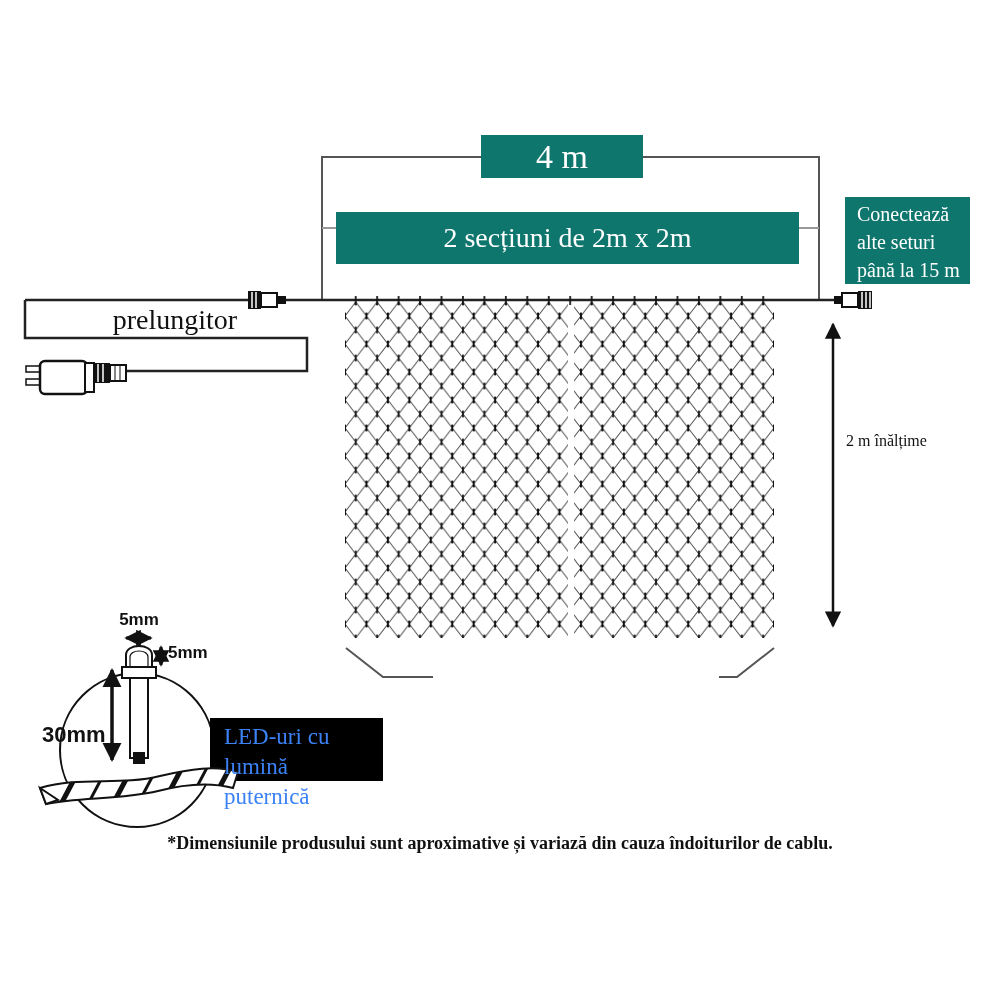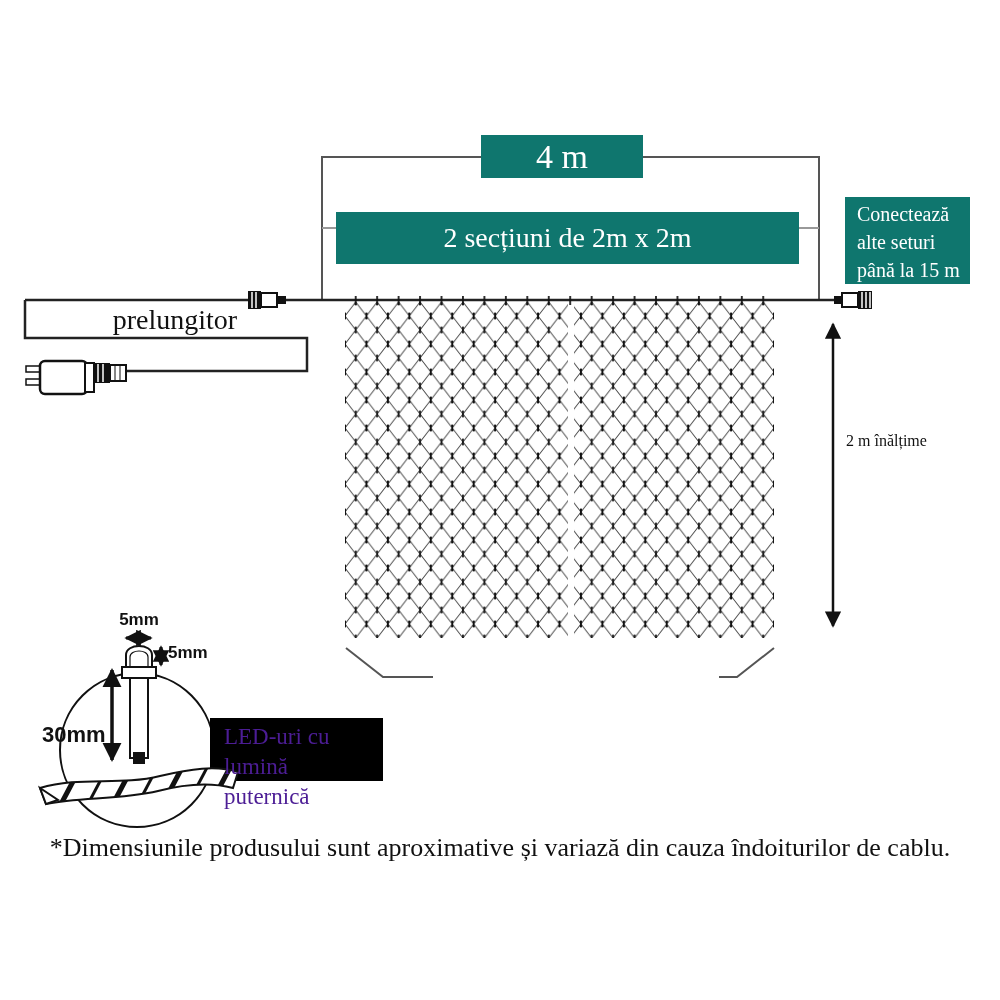--- a/index.html
+++ b/index.html
@@ -20,22 +20,22 @@
   .prelung     {left:105px;top:263px;width:140px;height:32px;font-size:28px;margin-top:41px;}
   .five-metri  {left:140px;top:380px;width:120px;height:34px;font-size:28px;}
   .height-lbl  {left:846px;top:432px;width:130px;height:30px;font-size:16px;}
   .total-box   {left:433px;top:660px;width:286px;height:41px;display:flex;align-items:center;justify-content:space-between;padding:0 30px 0 12px;}
   .total-box .t-label{font-size:26px;}
   .total-box .t-value{font-size:38px;}
   .marimea     {left:48px;top:554px;width:230px;height:32px;font-size:24px;font-weight:bold;}
   .mm-top      {left:116px;top:610px;width:46px;height:22px;font-size:17px;text-align:center;}
   .mm-right    {left:168px;top:643px;width:52px;height:22px;font-size:17px;}
   .mm-30       {left:42px;top:722px;width:62px;height:22px;font-size:22px;}
-  .led-note    {left:210px;top:718px;width:173px;height:48px;color:#4c1d95;font-size:23px;line-height:30px;padding:4px 0 0 14px;}
-  .footer      {left:0;top:833px;width:1000px;height:34px;font-size:26px;font-weight:normal;text-align:center;}
+  .led-note    {left:210px;top:718px;width:173px;height:48px;color:#3b82f6;font-size:23px;line-height:30px;padding:4px 0 0 14px;}
+  .footer      {left:0;top:833px;width:1000px;height:34px;font-size:18px;font-weight:bold;text-align:center;}
 </style>
 </head>
 <body>
 
 <div class="canvas">
 
   <svg class="art" width="1000" height="1000" viewBox="0 0 1000 1000">
     <defs>
       <marker id="arr" viewBox="0 0 10 10" refX="9" refY="5" markerWidth="6.5" markerHeight="6.5" orient="auto-start-reverse">
           <path d="M0,0 L10,5 L0,10 z" fill="#111"></path>

